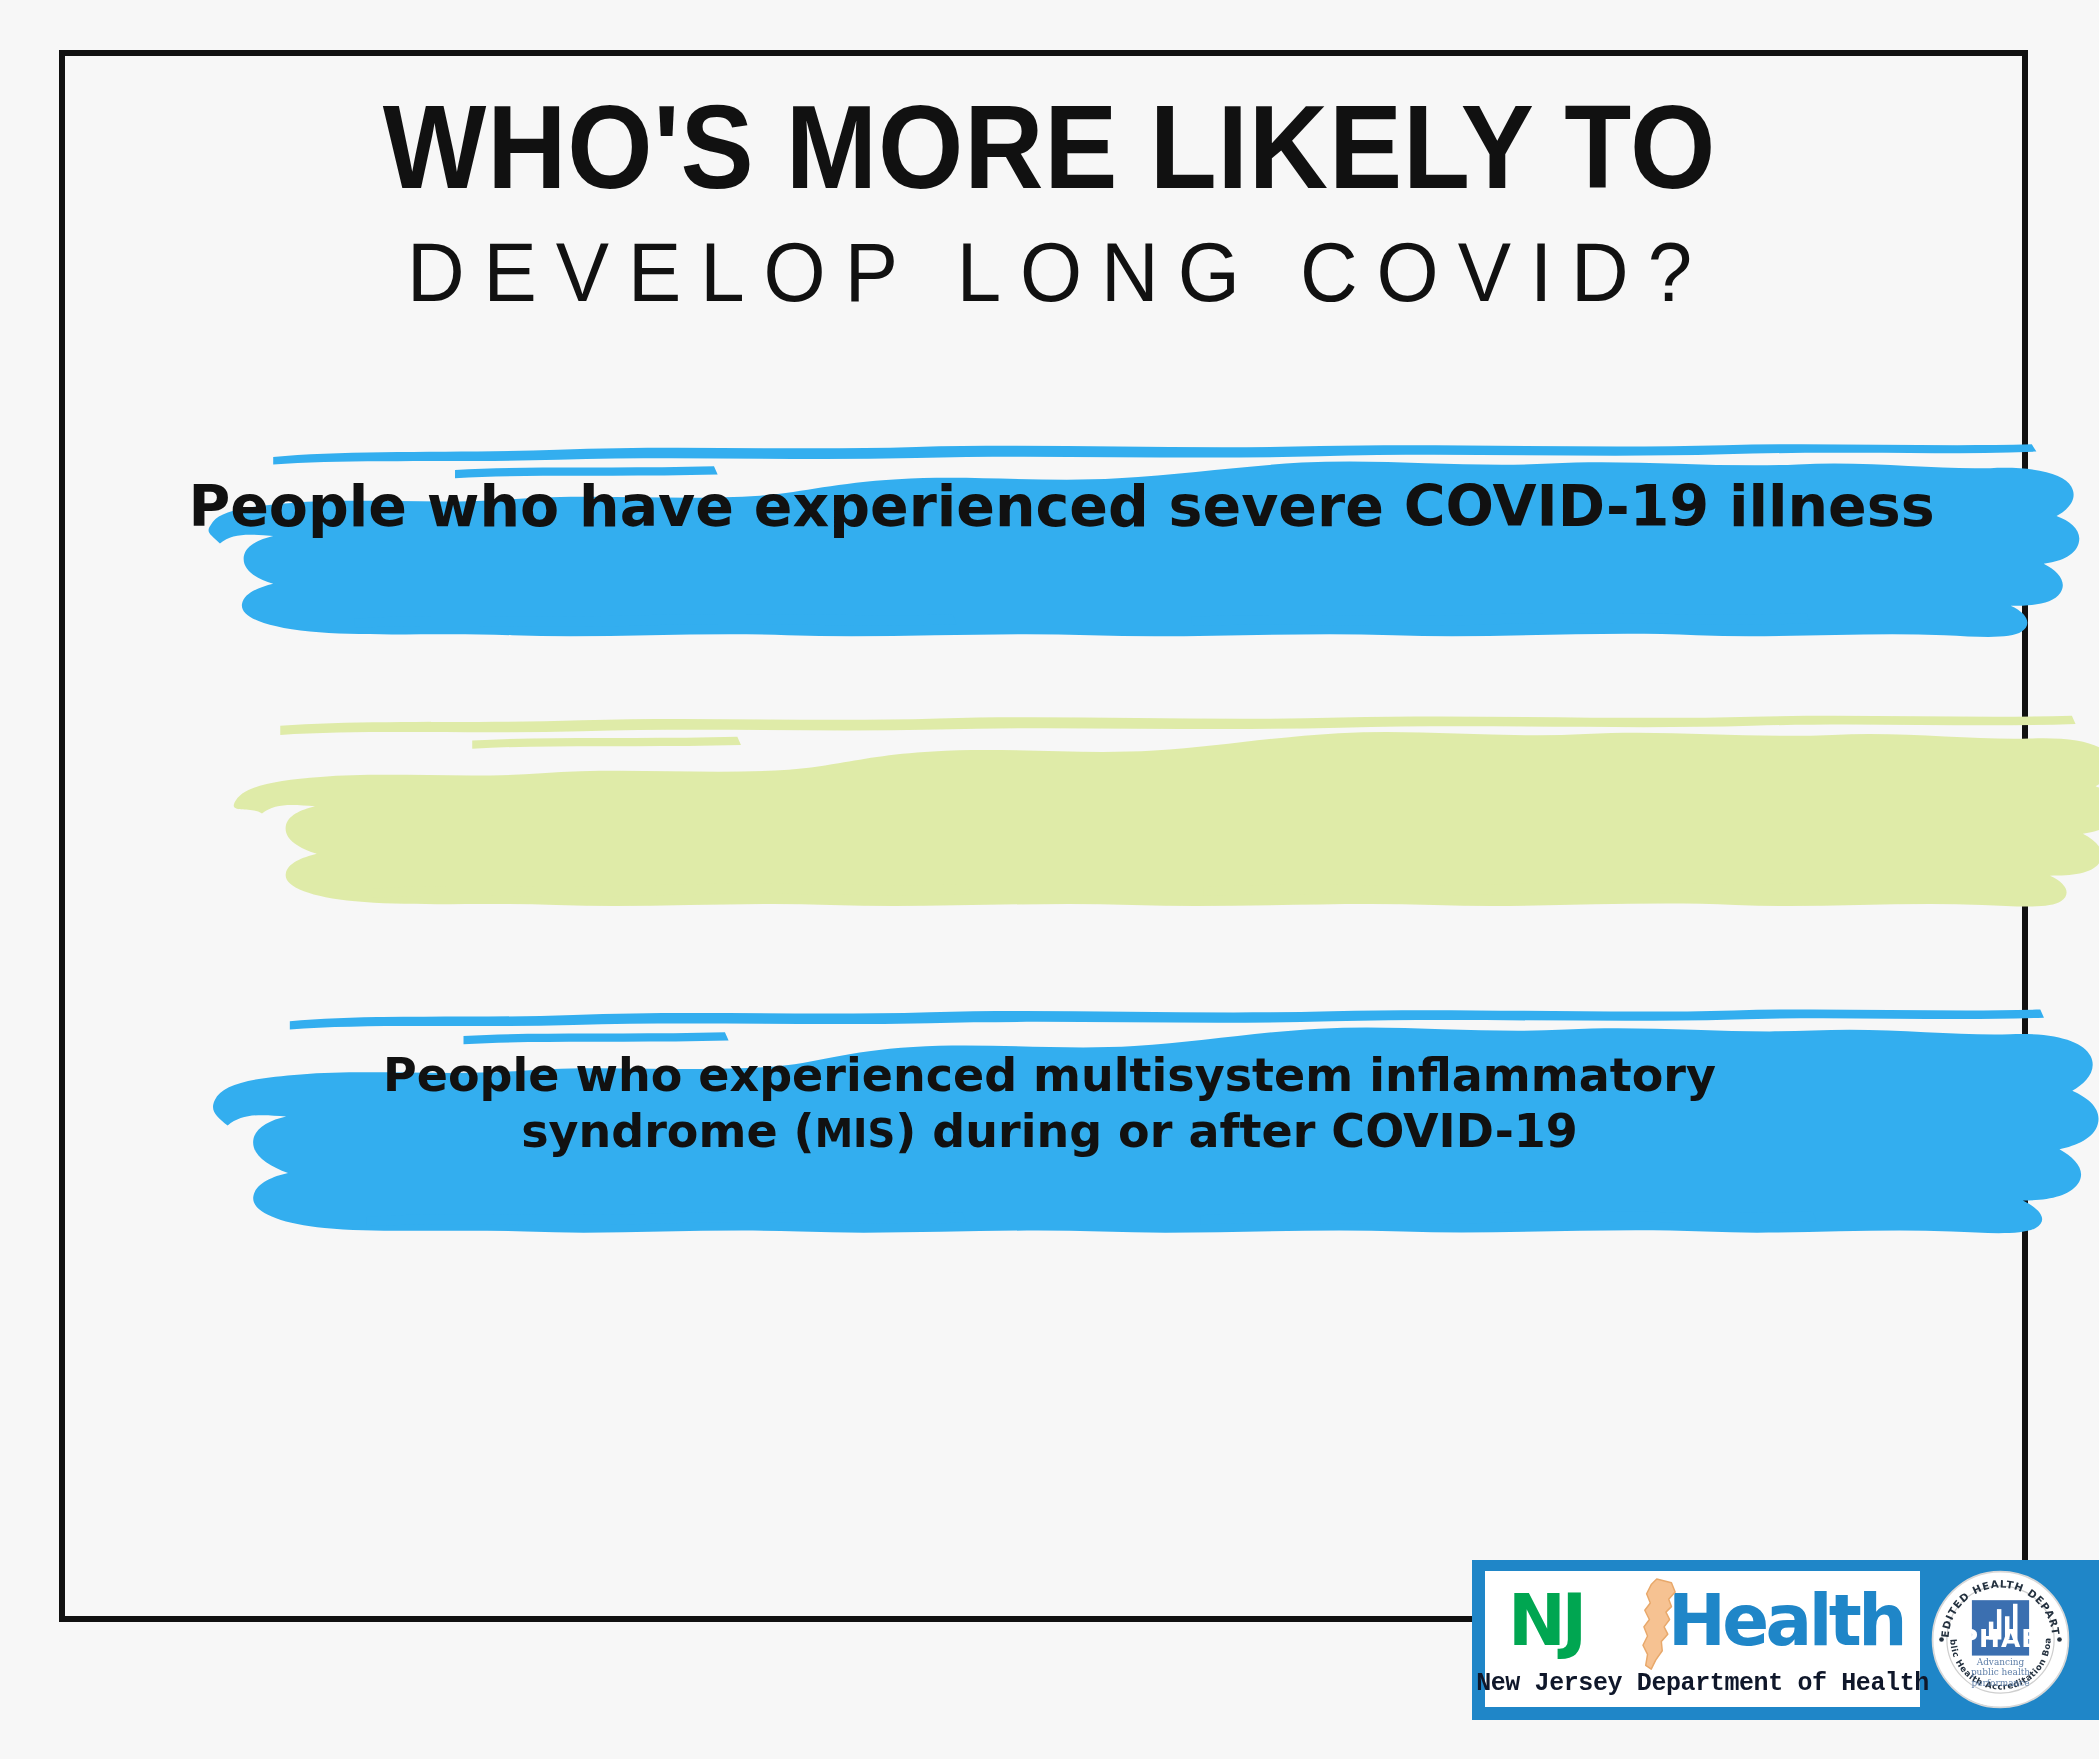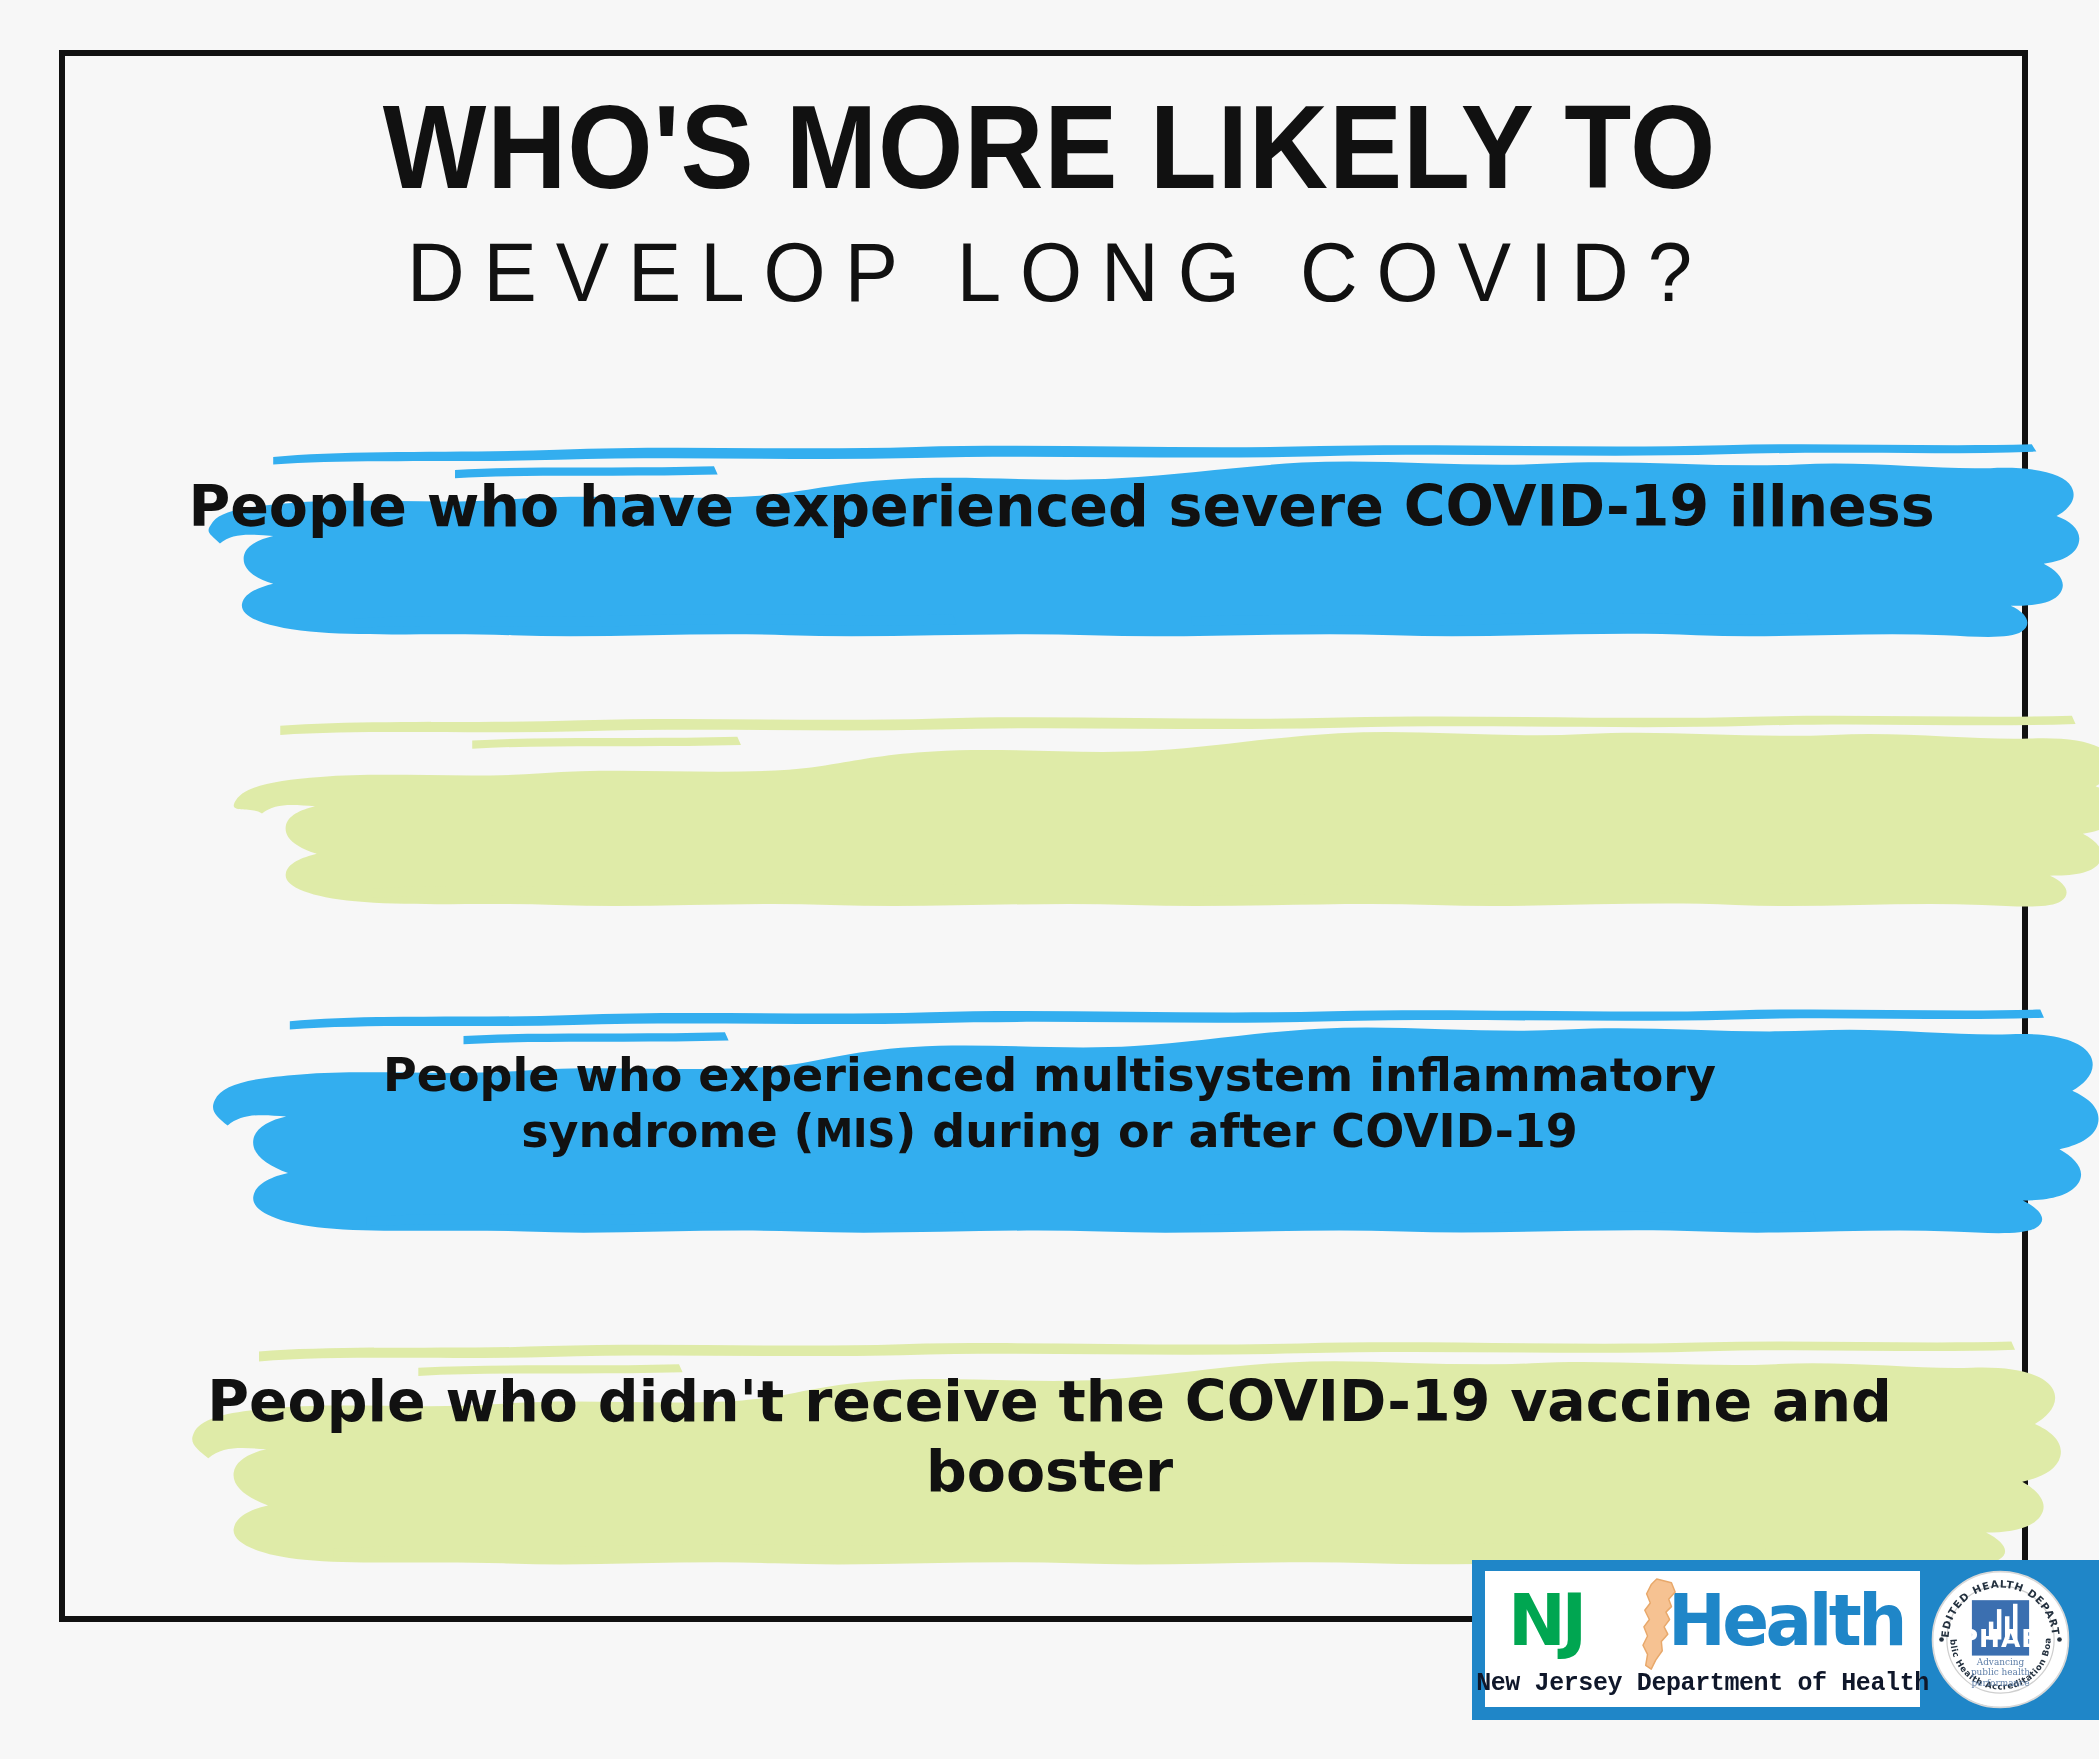--- a/index.html
+++ b/index.html
@@ -326,67 +326,20 @@
           <path d="M1126,248 C1226,243 1346,249 1456,245 C1566,241 1686,248 1796,244 L1800,255 C1686,259 1566,252 1456,256 C1346,260 1226,254 1126,258 Z"></path>
         </g>
       </svg>
     </div>
     <div class="row-text">
       <div>People who experienced multisystem inflammatory</div>
       <div><span>syndrome (</span><span class="smallcaps">MIS</span><span>) during or after COVID-19</span></div>
     </div>
   </div>
 
-  <div class="row row4">
-    <div class="stroke-wrap">
-      <svg class="brush" width="1928" height="266" viewBox="0 0 2130 290" style="left:154px; top:0;">
-        <g fill="#dfeba8">
-          <path d="M116,34 C200,27 320,32 436,28 C566,24 696,30 826,26 C966,22 1116,29 1266,25 C1406,21 1566,28 1706,24 C1826,21 1946,26 2052,23 L2056,32 C1946,36 1836,30 1706,34 C1566,38 1416,32 1266,36 C1116,40 966,34 826,38 C696,41 566,36 436,40 C320,43 200,38 116,45 Z"></path>
-          <path d="M292,52 C380,47 480,51 580,48 L584,57 C480,60 380,56 292,61 Z"></path>
-          <path d="M1286,50 C1376,46 1476,50 1566,47 L1570,56 C1476,59 1376,55 1286,60 Z"></path>
-          <path d="M44,124
-                   C52,106 86,100 138,96
-                   C210,90 300,98 380,92
-                   C470,85 560,94 650,88
-                   C704,84 734,70 808,66
-                   C888,61 970,70 1050,65
-                   C1120,61 1180,50 1252,46
-                   C1342,41 1432,52 1522,47
-                   C1612,42 1702,52 1792,48
-                   C1872,44 1946,54 2008,52
-                   C2058,50 2090,60 2098,76
-                   C2106,92 2092,106 2078,114
-                   C2096,122 2110,134 2106,150
-                   C2102,166 2082,174 2064,178
-                   C2082,188 2094,202 2084,216
-                   C2074,230 2050,234 2024,234
-                   C2044,244 2052,256 2038,264
-                   C2024,272 1988,270 1946,268
-                   C1856,264 1766,272 1676,268
-                   C1566,263 1456,272 1346,268
-                   C1236,264 1126,272 1016,268
-                   C906,264 796,272 686,268
-                   C586,264 486,272 386,268
-                   C306,265 226,270 166,264
-                   C116,259 86,246 88,230
-                   C90,216 108,208 126,204
-                   C104,196 86,184 88,168
-                   C90,154 106,146 124,142
-                   C98,140 76,138 60,152
-                   C48,142 38,136 44,124 Z"></path>
-          <path d="M198,252 C290,246 410,252 520,248 C630,244 740,251 850,247 L854,258 C740,262 630,255 520,259 C410,263 290,257 198,262 Z"></path>
-          <path d="M1108,250 C1208,245 1328,251 1438,247 C1548,243 1668,250 1778,246 L1782,257 C1668,261 1548,254 1438,258 C1328,262 1208,256 1108,260 Z"></path>
-        </g>
-      </svg>
-    </div>
-    <div class="row-text">
-      <div>People who didn't receive the COVID-19 vaccine and</div>
-      <div>booster</div>
-    </div>
-  </div>
 
   <div class="logo-band">
 
     <div class="logo-box">
       <div class="logo-wordmark">
         <span class="lm-nj">NJ</span>
         <svg class="nj-shape" viewBox="0 0 62 104">
           <path d="M28,2 L44,6 L48,16 L41,24 L44,32 L38,38 L42,46 L36,54 L40,62 L33,70 L34,80 L27,90 L22,100 L16,96 L18,84 L13,74 L18,64 L14,54 L20,46 L15,36 L21,28 L17,18 L22,8 Z" fill="#f6c292" stroke="#e8a86a" stroke-width="1.6" stroke-linejoin="round"></path>
         </svg>
         <span class="lm-health">Health</span>

